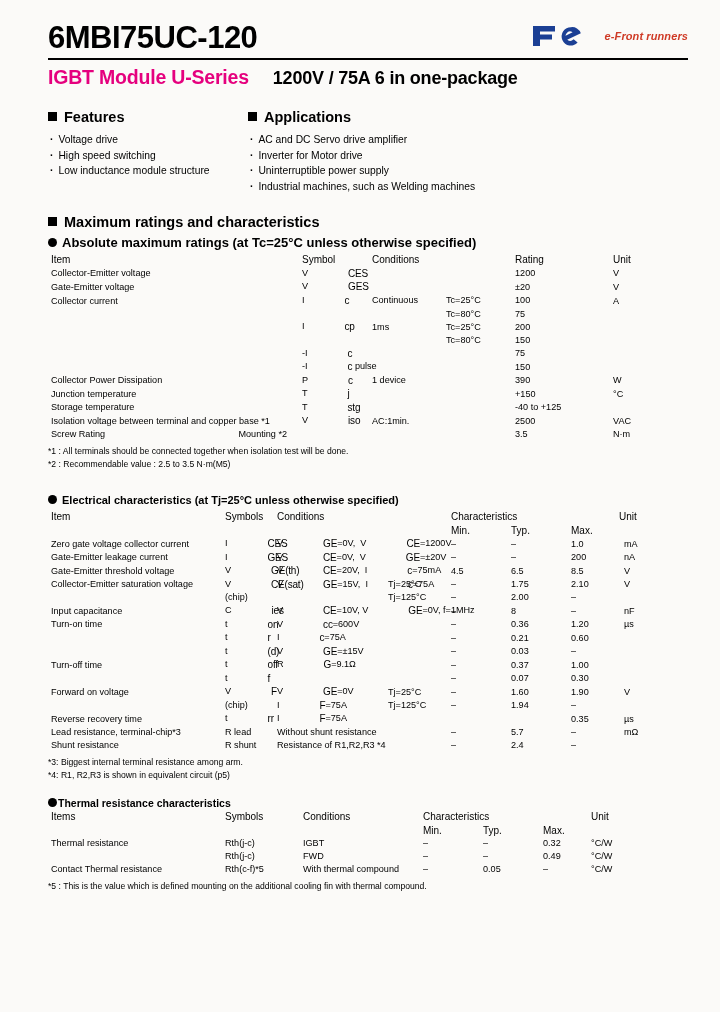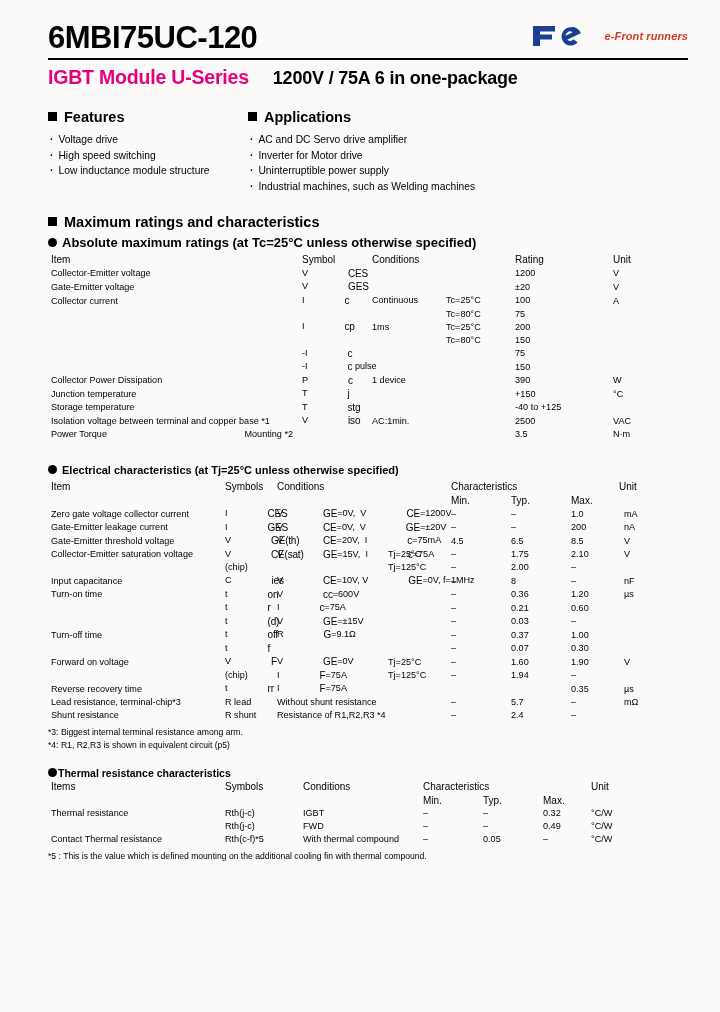--- a/index.html
+++ b/index.html
@@ -241,32 +241,34 @@
     </tr>
     <tr>
       <td class="bt itemcell">Isolation voltage   between terminal and copper base *1</td>
       <td class="bt bl">V<sub>iso</sub></td>
       <td class="bt bl ctr" colspan="2">AC:1min.</td>
       <td class="bt bl ctr">2500</td>
       <td class="bt bl br">VAC</td>
     </tr>
     <tr>
       <td class="bt bb itemcell" style="position:relative">
-        <span>Power Torque</span>
-        <span style="position:absolute;right:6px;top:1px">Mounting  *2</span>
+        <span>Screw Rating</span>
+        <span style="position:absolute;right:12px;top:1px">Mounting  *2</span>
       </td>
       <td class="bt bb bl"></td>
       <td class="bt bb bl" colspan="2"></td>
       <td class="bt bb bl ctr">3.5</td>
       <td class="bt bb bl br">N·m</td>
     </tr>
   </tbody>
       </table>
   </div>
 
+  <div class="note">*1 : All terminals should be connected together when isolation test will be done.</div>
+  <div class="note2">*2 : Recommendable value : 2.5 to 3.5 N·m(M5)</div>
 
   <div class="gap-lg"></div>
 
   <div style="margin-left:48px">
     <div class="subsec" style="font-size:11px">
       <span class="sec-dot"></span><span>Electrical characteristics (at Tj=25°C unless otherwise specified)</span>
     </div>
   </div>
 
   <div class="tblwrap" style="margin-top:3px">

